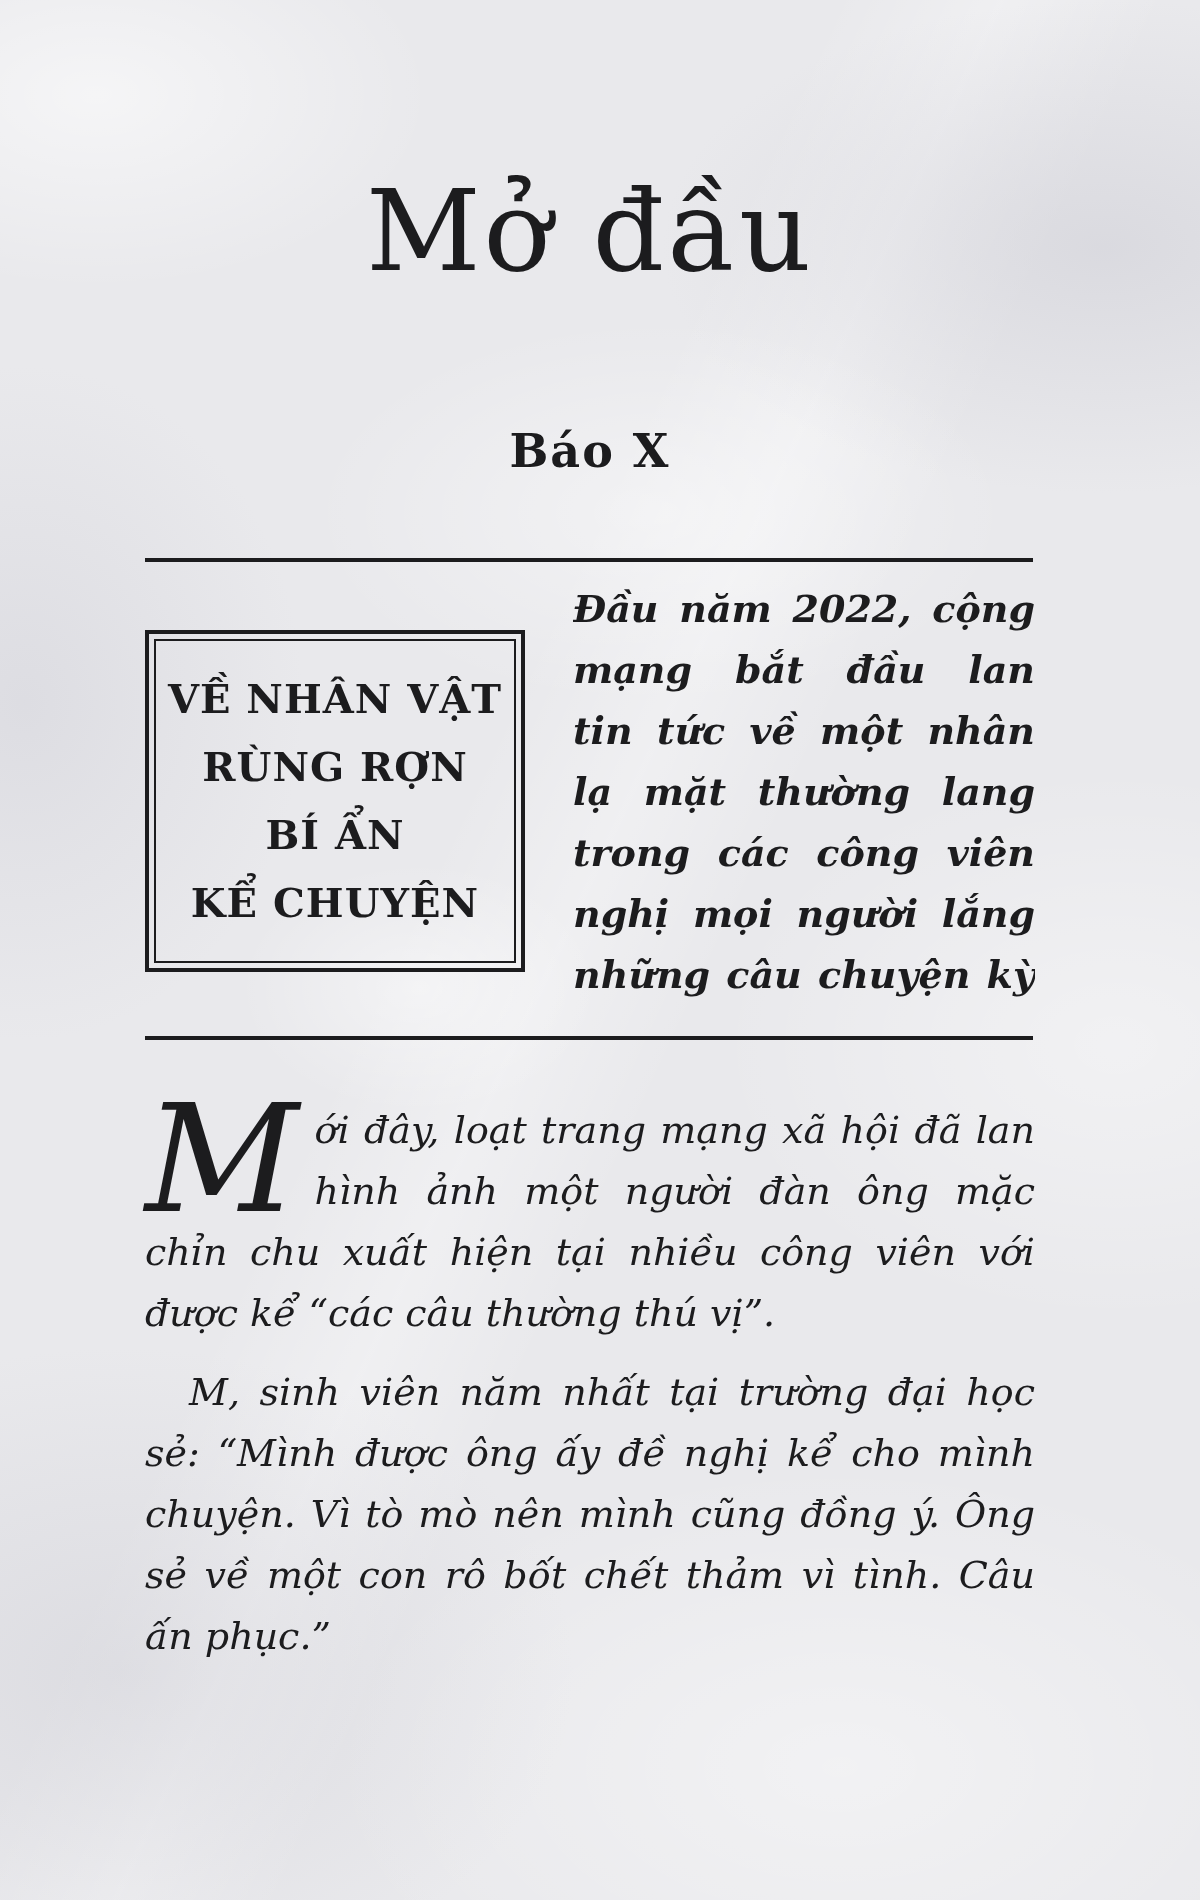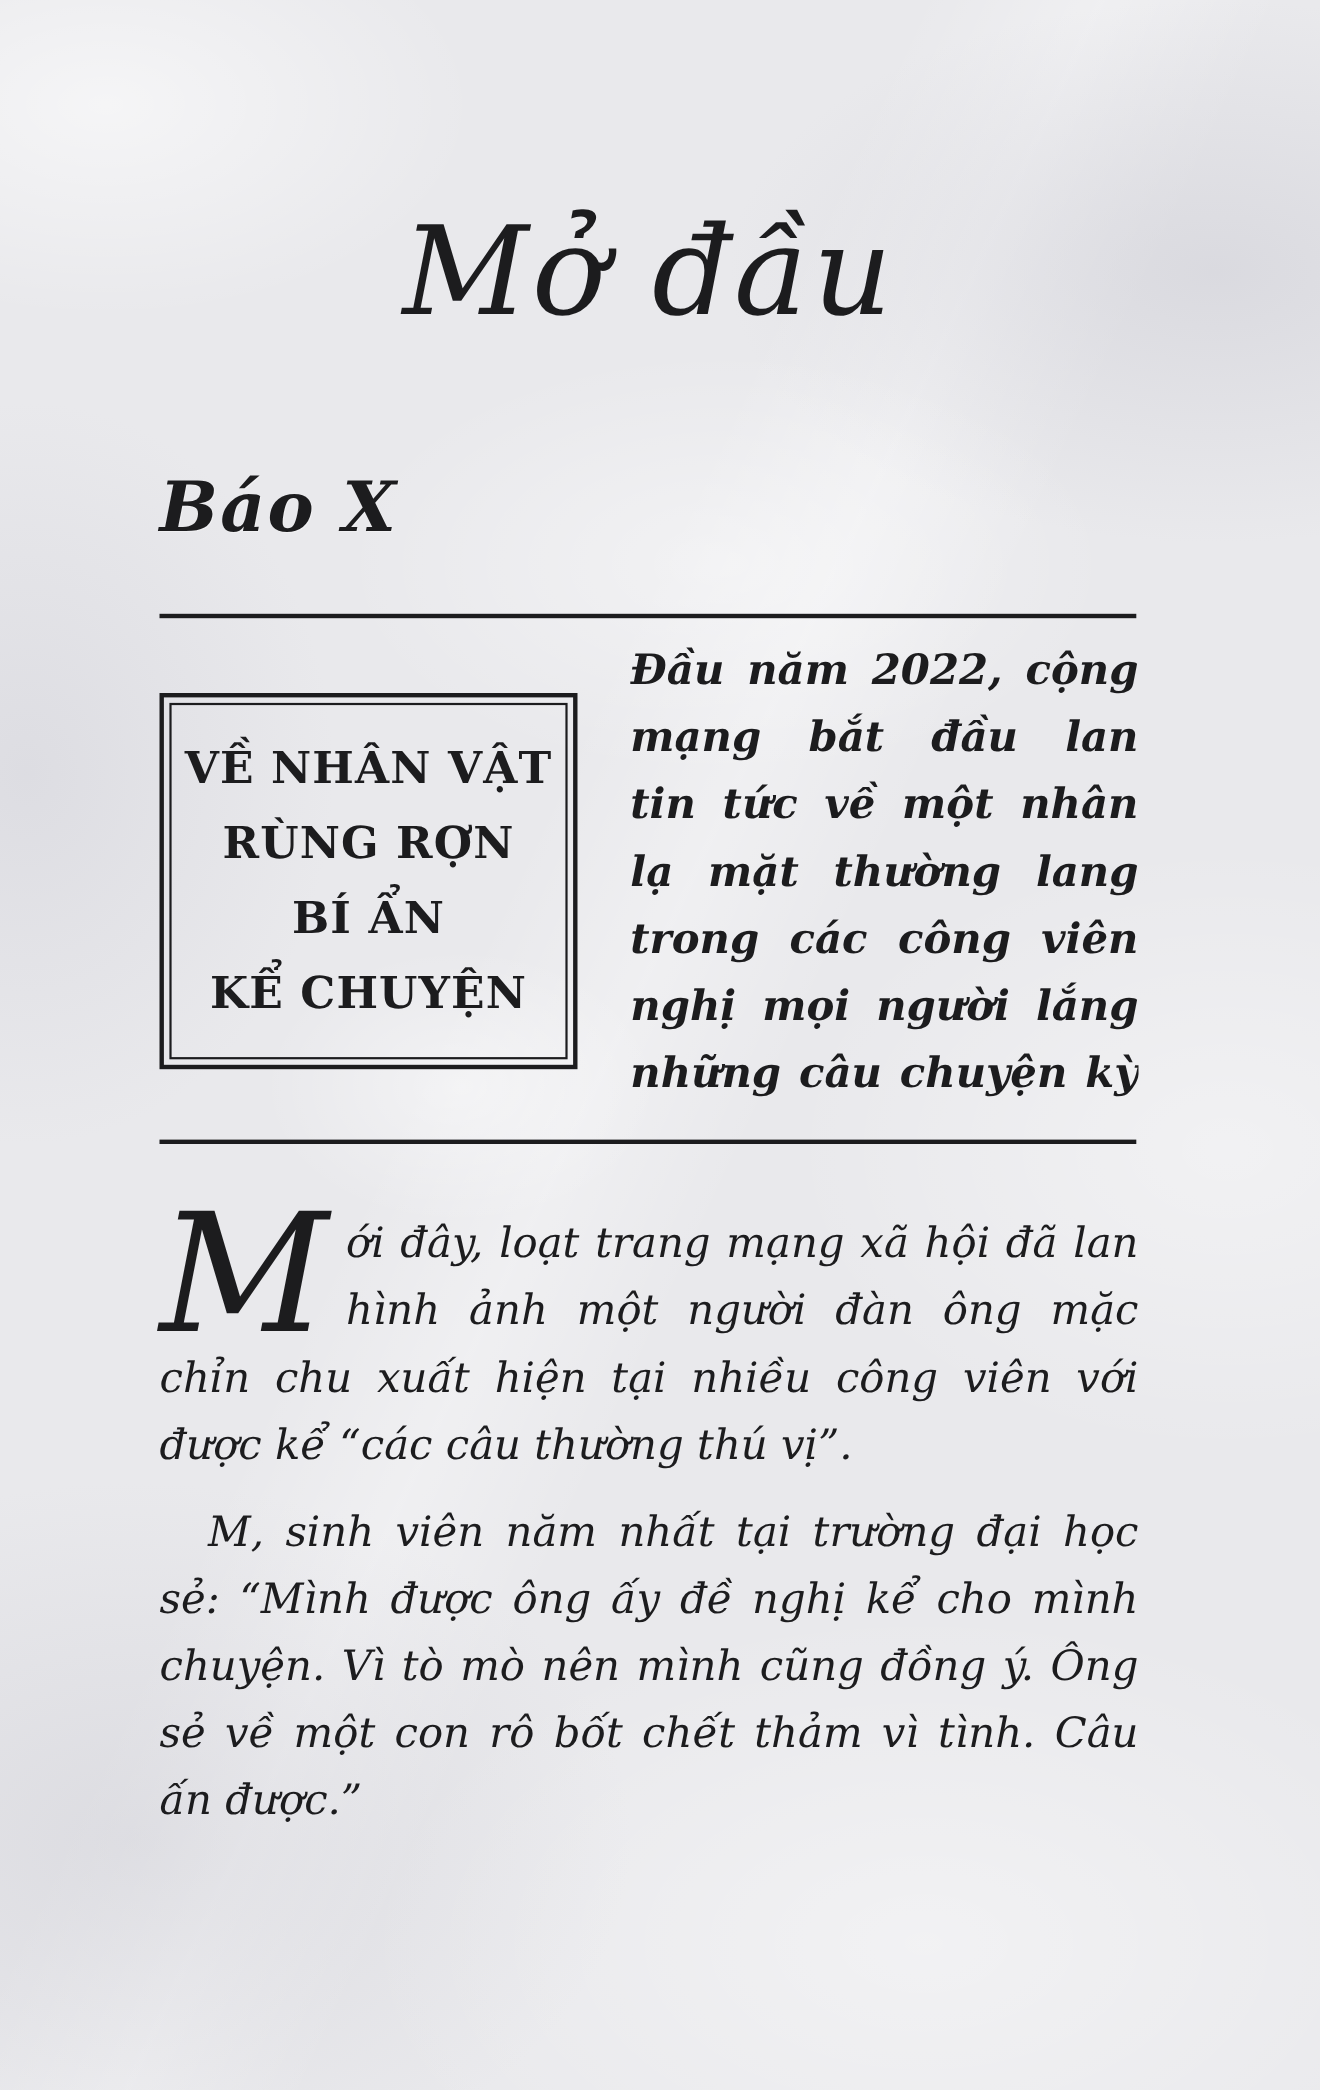--- a/index.html
+++ b/index.html
@@ -17,28 +17,27 @@
       radial-gradient(ellipse 540px 300px at 55% 27%, rgba(255,255,255,.42), transparent 65%),
       radial-gradient(ellipse 620px 430px at 93% 55%, rgba(255,255,255,.38), transparent 65%),
       radial-gradient(ellipse 700px 500px at 10% 88%, rgba(201,201,209,.40), transparent 65%),
       radial-gradient(ellipse 800px 470px at 70% 93%, rgba(255,255,255,.40), transparent 65%),
       radial-gradient(ellipse 260px 180px at 35% 52%, rgba(255,255,255,.45), transparent 70%),
       linear-gradient(115deg, transparent 40%, rgba(255,255,255,.30) 48%, transparent 56%);
   }
   .column { position:absolute; left:145px; width:890px; }
 
   .chapter-title {
-    top:180px; text-align:center;
-    font-style:italic; font-size:112px; line-height:1.2; letter-spacing:3px;
+    top:164px; text-align:center;
+    font-size:112px; line-height:1.2; letter-spacing:3px;
   }
   .masthead {
-    top:424px; text-align:left;
-    font-weight:bold; font-size:63px; letter-spacing:2px;
+    top:424px; text-align:center;
+    font-weight:bold; font-size:46px; letter-spacing:2px;
     text-shadow:1px 1px 0 rgba(255,255,255,.35);
-    font-style:italic;
   }
   .rule { position:absolute; left:145px; width:888px; height:4px; background:var(--ink); }
   .rule-top { top:558px; }
   .rule-bottom { top:1036px; }
 
   .feature { top:576px; display:flex; gap:48px; align-items:flex-start; }
   .pull-box-outer {
     flex:0 0 380px; margin-top:54px;
     border:4px solid var(--ink); padding:5px; background:transparent;
   }
@@ -110,17 +109,17 @@
           <div class="line">hình ảnh một người đàn ông mặc trang phục</div>
           <div class="line">chỉn chu xuất hiện tại nhiều công viên với mong muốn</div>
           <div class="line">được kể “các câu thường thú vị”.</div>
         </div>
     </div>
     <div class="para para-indent">
         <div class="line">M, sinh viên năm nhất tại trường đại học KH đã chia</div>
         <div class="line">sẻ: “Mình được ông ấy đề nghị kể cho mình một câu</div>
         <div class="line">chuyện. Vì tò mò nên mình cũng đồng ý. Ông ấy đã chia</div>
         <div class="line">sẻ về một con rô bốt chết thảm vì tình. Câu chuyện khá</div>
-        <div class="line">ấn được.”</div>
+        <div class="line">ấn phục.”</div>
       </div>
   </div>
 
 </div>
 
 </body></html>

